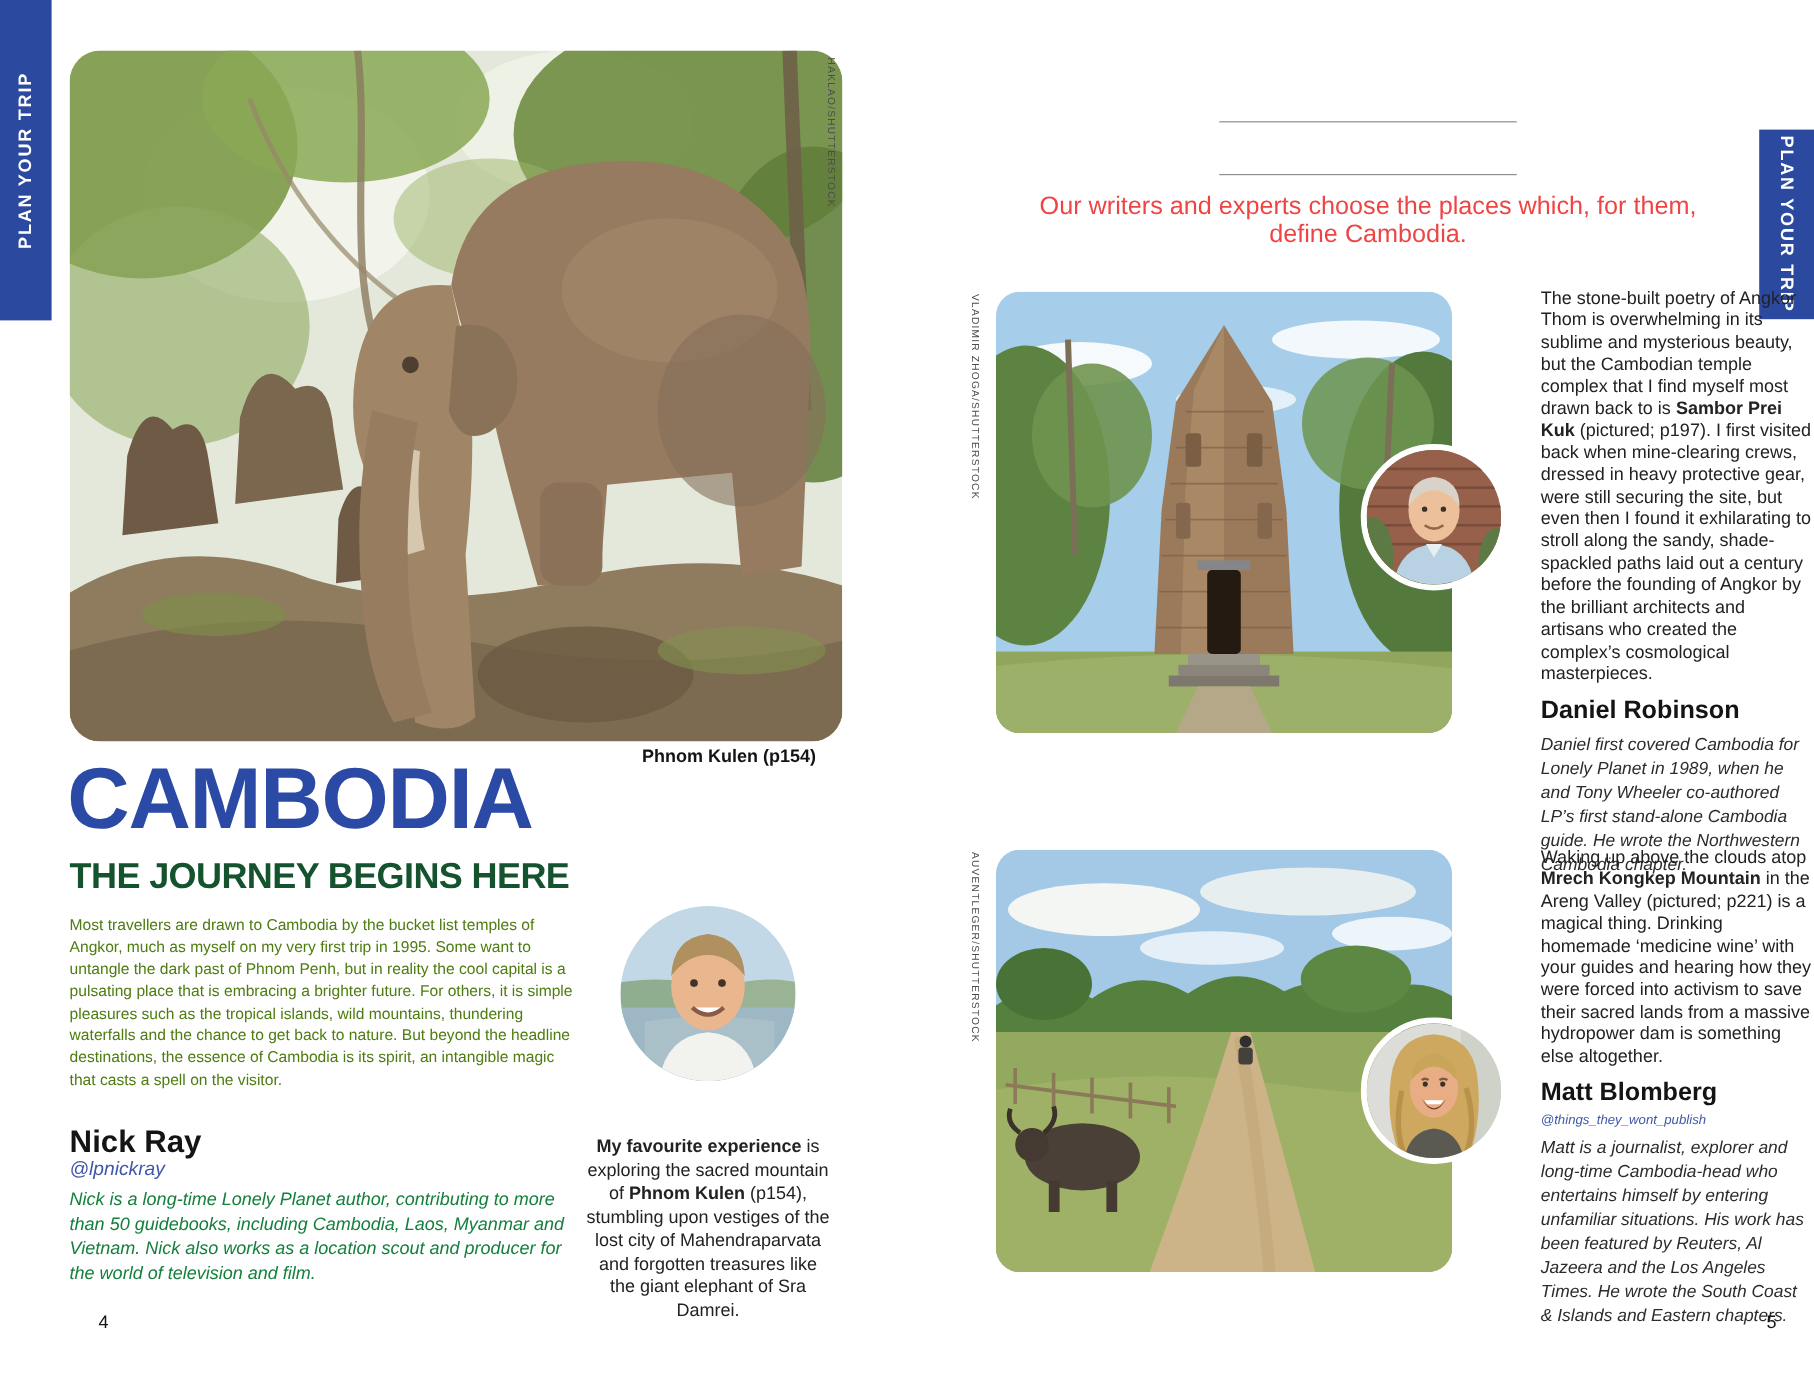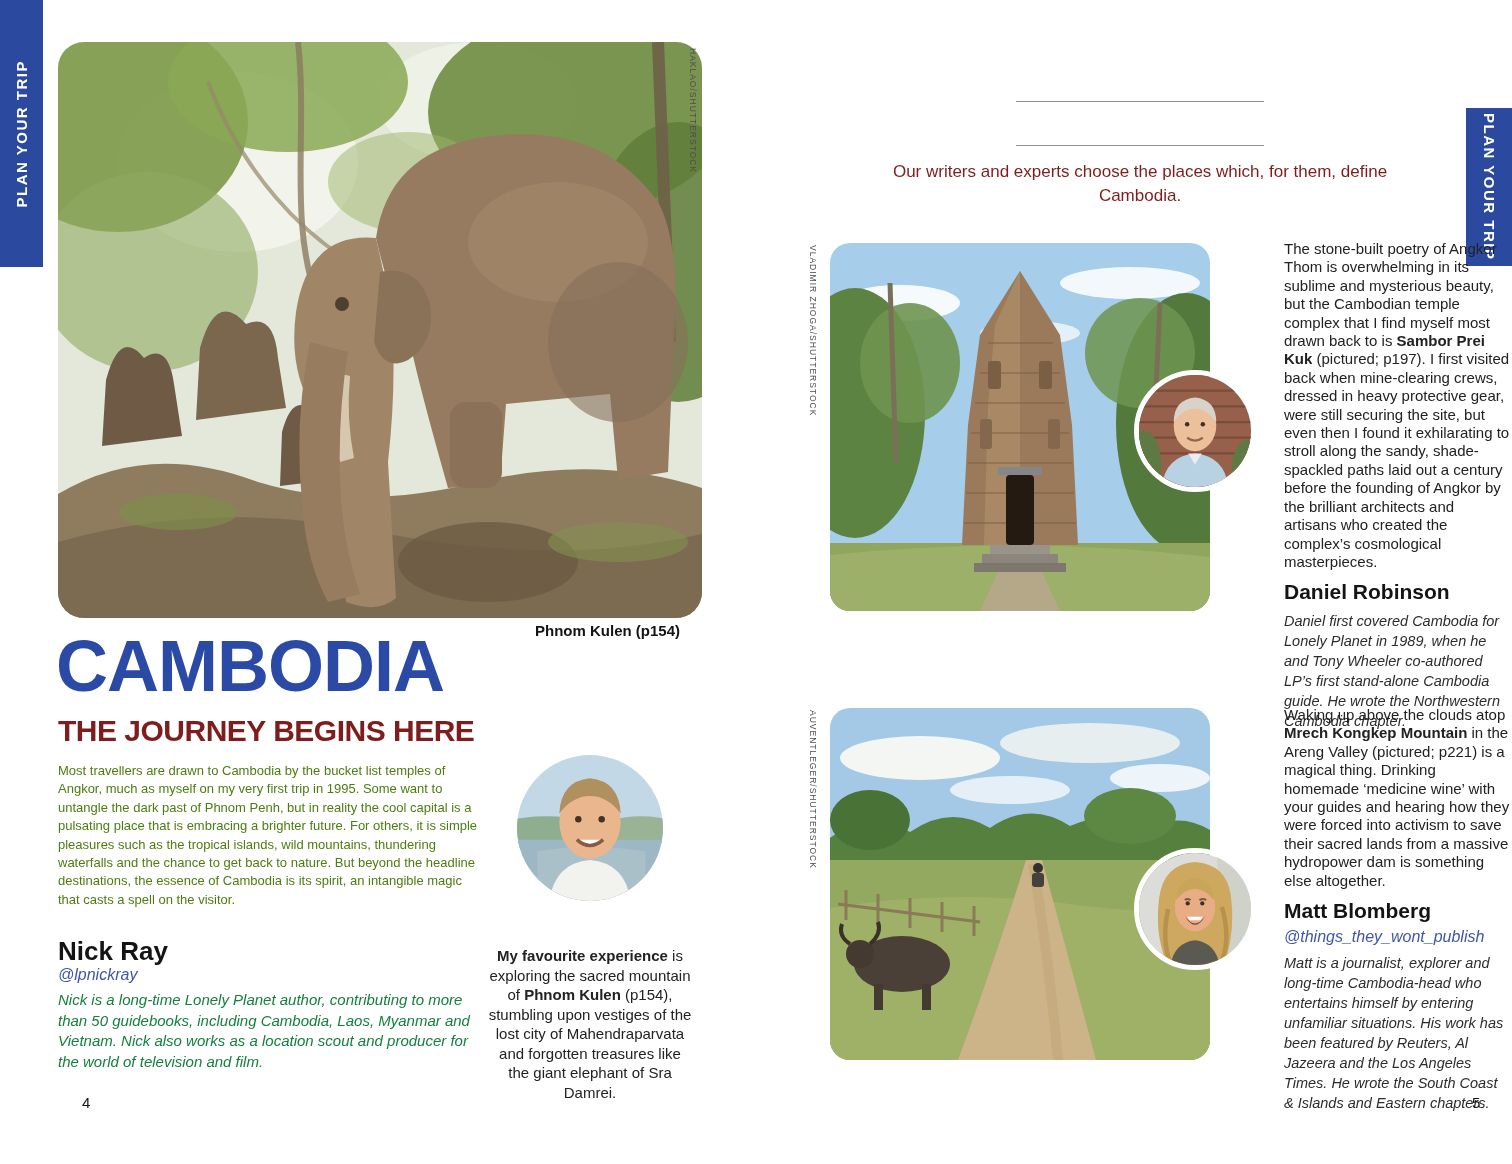--- a/index.html
+++ b/index.html
@@ -19,48 +19,48 @@
   #photo-main{left:58px;top:42px;width:644px;height:576px;border-radius:26px;}
   #photo-temple{left:830px;top:243px;width:380px;height:368px;border-radius:20px;}
   #photo-road{left:830px;top:708px;width:380px;height:352px;border-radius:20px;}
   .vcredit{position:absolute;writing-mode:vertical-rl;font-size:8.5px;letter-spacing:1px;color:#4d4d4d;white-space:nowrap;}
   #credit-haklao{left:688px;top:48px;}
   #credit-vladimir{left:808px;top:245px;}
   #credit-auvent{left:808px;top:710px;}
   
   #photo-caption{position:absolute;left:58px;top:622px;width:622px;text-align:right;font-size:15px;font-weight:bold;color:#141414;}
   #page-title{position:absolute;left:56px;top:630px;font-size:72px;font-weight:700;letter-spacing:-1px;color:#2b4aa6;line-height:1;}
-  #page-subtitle{position:absolute;left:58px;top:716px;font-size:30px;font-weight:800;letter-spacing:-0.5px;color:#7f1d1d;line-height:1;}
+  #page-subtitle{position:absolute;left:58px;top:716px;font-size:30px;font-weight:800;letter-spacing:-0.5px;color:#14532d;line-height:1;}
   #intro-text{position:absolute;left:58px;top:762px;width:422px;font-size:13px;line-height:18.4px;color:#4d7c0f;}
   #author-name-left{position:absolute;left:58px;top:936px;font-size:26px;font-weight:800;color:#141414;}
   .handle{font-style:italic;color:#3f57a8;}
   #author-handle-left{position:absolute;left:58px;top:966px;font-size:16px;}
   #author-bio-left{position:absolute;left:58px;top:990px;width:428px;font-style:italic;font-size:15px;line-height:20.5px;color:#15803d;}
   .portrait{position:absolute;border-radius:50%;overflow:hidden;}
   .portrait svg{display:block;width:100%;height:100%;}
   #nick-portrait{left:517px;top:755px;width:146px;height:146px;}
   #daniel-portrait{left:1134px;top:370px;width:112px;height:112px;border:5px solid #fff;box-sizing:content-box;}
   #matt-portrait{left:1134px;top:848px;width:112px;height:112px;border:5px solid #fff;box-sizing:content-box;}
   #favourite-block{position:absolute;left:488px;top:946px;width:204px;text-align:center;font-size:15px;line-height:19.5px;color:#222;}
   .page-num{position:absolute;font-size:15px;color:#141414;}
   #page-num-left{left:82px;top:1094px;}
   #page-num-right{left:1472px;top:1094px;}
   
   .rule{position:absolute;left:1016px;width:248px;height:1px;background:#8f8f8f;}
   #rule-top{top:101px;}
   #rule-bottom{top:145px;}
   #who-header{position:absolute;left:940px;top:112px;width:400px;text-align:center;font-size:20px;font-weight:800;letter-spacing:5px;color:#141414;}
-  #who-subheader{position:absolute;left:858px;top:160px;width:564px;text-align:center;font-size:17px;line-height:24px;color:#7f1d1d;}
+  #who-subheader{position:absolute;left:858px;top:160px;width:564px;text-align:center;font-size:21px;line-height:24px;color:#ef4444;}
   
   .entry-col{position:absolute;left:1284px;width:226px;}
   #entry-col-1{top:240px;}
   #entry-col-2{top:706px;}
   .entry-text{font-size:15px;line-height:18.4px;color:#222;margin:0;}
   .entry-author{font-size:21px;font-weight:800;color:#141414;margin:9px 0 0 0;}
-  .entry-handle{font-size:16px;margin:5px 0 0 0;}
+  .entry-handle{font-size:11px;margin:5px 0 0 0;}
   .entry-bio{font-style:italic;font-size:14.5px;line-height:20px;color:#2c2c2c;margin:7px 0 0 0;}
   b{font-weight:800;}
 </style>
 </head>
 <body>
 
 <div id="spread">
 
   <div class="side-tab" id="tab-left">
     <span class="tab-text">PLAN YOUR TRIP</span>

